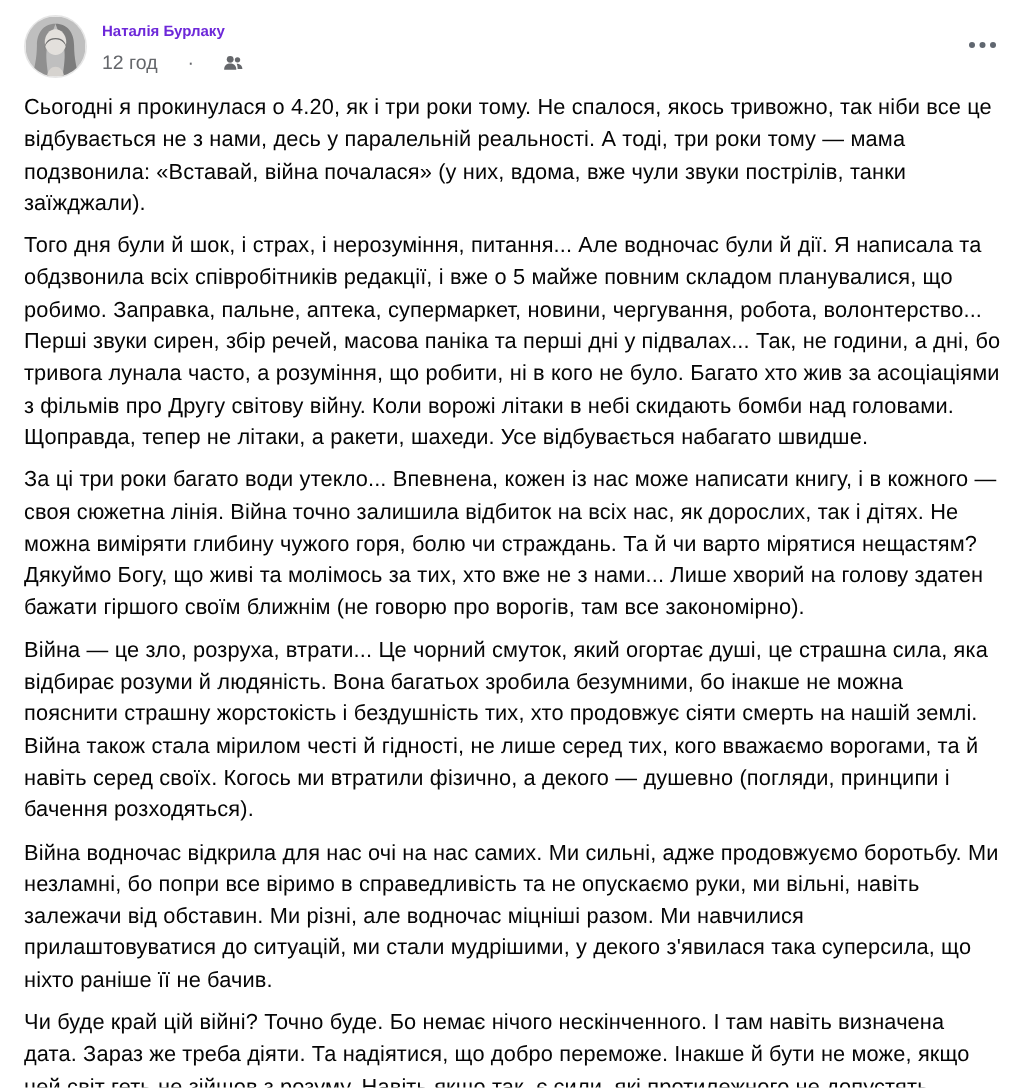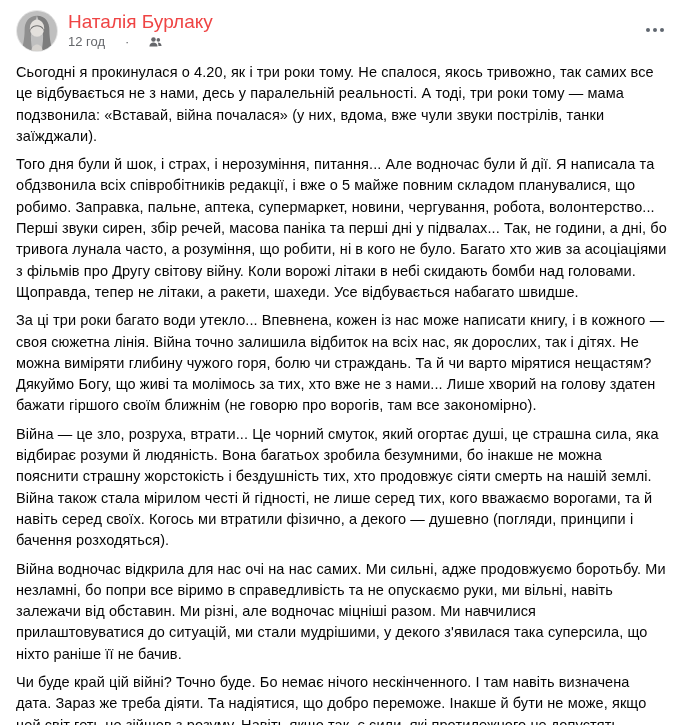--- a/index.html
+++ b/index.html
@@ -34,23 +34,23 @@
     box-sizing: border-box;
   }
   .avatar svg { display: block; width: 100%; height: 100%; }
   .header-info {
     margin-left: 10px;
     display: flex;
     flex-direction: column;
     justify-content: center;
   }
   .author-name {
-    font-size: 19px;
-    font-weight: 400;
-    color: #ef4444;
+    font-size: 10px;
+    font-weight: 700;
+    color: #6d28d9;
     line-height: 19px;
   }
   .post-meta {
     display: flex;
     align-items: center;
     gap: 20px;
     font-size: 13px;
     color: #65676B;
     line-height: 17px;
     margin-top: 2px;
@@ -124,21 +124,21 @@
 
     <div class="more-button">
       <span class="dot"></span>
       <span class="dot"></span>
       <span class="dot"></span>
     </div>
 
   </div>
 
   <div class="post-body">
-    <p>Сьогодні я прокинулася о 4.20, як і три роки тому. Не спалося, якось тривожно, так самих все це відбувається не з нами, десь у паралельній реальності. А тоді, три роки тому — мама подзвонила: «Вставай, війна почалася» (у них, вдома, вже чули звуки пострілів, танки заїжджали).</p>
+    <p>Сьогодні я прокинулася о 4.20, як і три роки тому. Не спалося, якось тривожно, так ніби все це відбувається не з нами, десь у паралельній реальності. А тоді, три роки тому — мама подзвонила: «Вставай, війна почалася» (у них, вдома, вже чули звуки пострілів, танки заїжджали).</p>
     <p>Того дня були й шок, і страх, і нерозуміння, питання... Але водночас були й дії. Я написала та обдзвонила всіх співробітників редакції, і вже о 5 майже повним складом планувалися, що робимо. Заправка, пальне, аптека, супермаркет, новини, чергування, робота, волонтерство... Перші звуки сирен, збір речей, масова паніка та перші дні у підвалах... Так, не години, а дні, бо тривога лунала часто, а розуміння, що робити, ні в кого не було. Багато хто жив за асоціаціями з фільмів про Другу світову війну. Коли ворожі літаки в небі скидають бомби над головами. Щоправда, тепер не літаки, а ракети, шахеди. Усе відбувається набагато швидше.</p>
     <p>За ці три роки багато води утекло... Впевнена, кожен із нас може написати книгу, і в кожного — своя сюжетна лінія. Війна точно залишила відбиток на всіх нас, як дорослих, так і дітях. Не можна виміряти глибину чужого горя, болю чи страждань. Та й чи варто мірятися нещастям? Дякуймо Богу, що живі та молімось за тих, хто вже не з нами... Лише хворий на голову здатен бажати гіршого своїм ближнім (не говорю про ворогів, там все закономірно).</p>
     <p>Війна — це зло, розруха, втрати... Це чорний смуток, який огортає душі, це страшна сила, яка відбирає розуми й людяність. Вона багатьох зробила безумними, бо інакше не можна пояснити страшну жорстокість і бездушність тих, хто продовжує сіяти смерть на нашій землі. Війна також стала мірилом честі й гідності, не лише серед тих, кого вважаємо ворогами, та й навіть серед своїх. Когось ми втратили фізично, а декого — душевно (погляди, принципи і бачення розходяться).</p>
     <p>Війна водночас відкрила для нас очі на нас самих. Ми сильні, адже продовжуємо боротьбу. Ми незламні, бо попри все віримо в справедливість та не опускаємо руки, ми вільні, навіть залежачи від обставин. Ми різні, але водночас міцніші разом. Ми навчилися прилаштовуватися до ситуацій, ми стали мудрішими, у декого з'явилася така суперсила, що ніхто раніше її не бачив.</p>
     <p>Чи буде край цій війні? Точно буде. Бо немає нічого нескінченного. І там навіть визначена дата. Зараз же треба діяти. Та надіятися, що добро переможе. Інакше й бути не може, якщо цей світ геть не зійшов з розуму. Навіть якщо так, є сили, які протилежного не допустять.</p>
 
   </div>
 
 </div>
 

